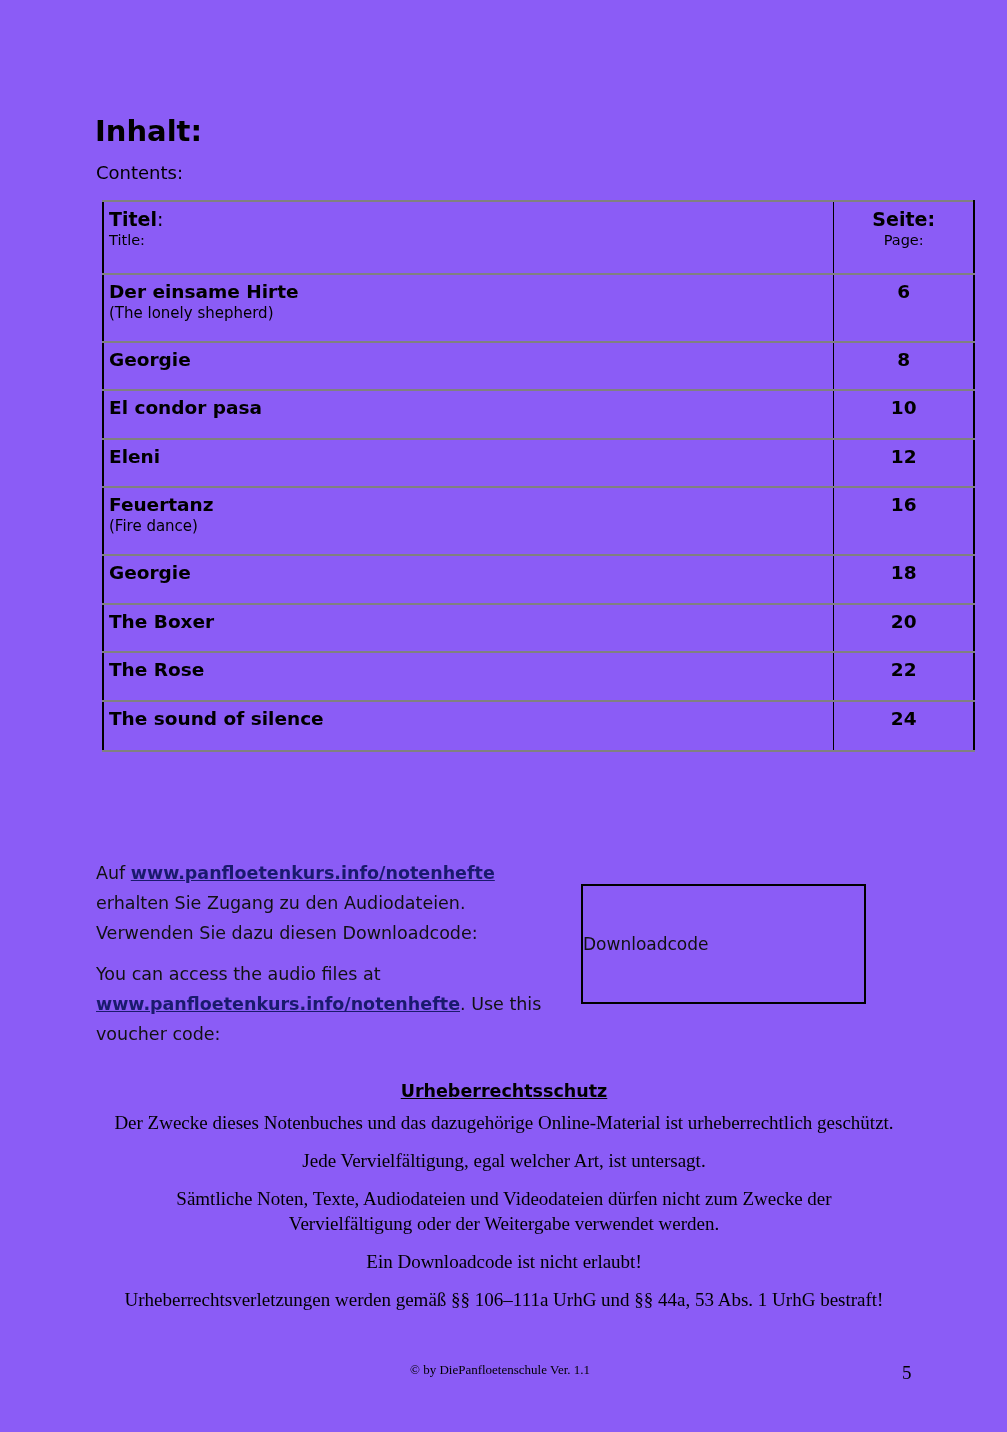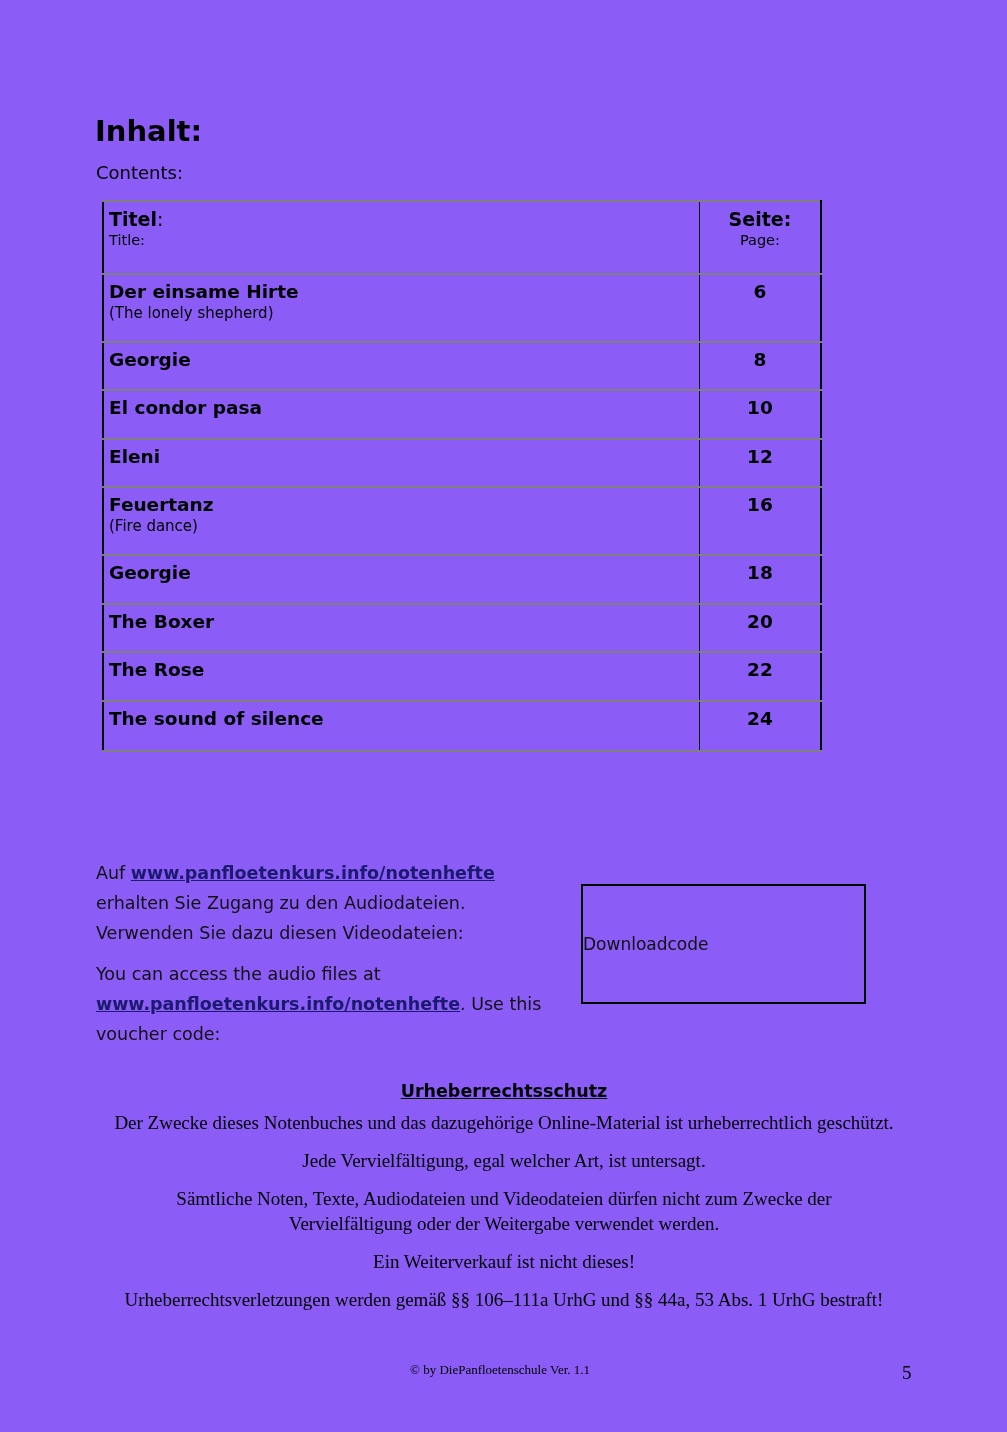--- a/index.html
+++ b/index.html
@@ -2,21 +2,21 @@
 <html><head>
   <meta charset="utf-8">
   <style>
     html, body { margin: 0; padding: 0; background: #ffffff; }
     body { width: 1007px; height: 1432px; position: relative; overflow: hidden; color: #000; }
     .page { position: absolute; left: 0; top: 0; width: 1007px; height: 1432px; background: #8b5cf6; }
 
     .h-title { position: absolute; left: 95px; top: 114px; font-family: "DejaVu Sans", sans-serif; font-weight: bold; font-size: 29px; letter-spacing: 0px; margin: 0; }
     .h-sub { position: absolute; left: 96px; top: 162px; font-family: "DejaVu Sans", sans-serif; font-size: 18px; margin: 0; }
 
-    table.toc { position: absolute; left: 102px; top: 200px; width: 720px; border-collapse: collapse; font-family: "DejaVu Sans", sans-serif; }
+    table.toc { position: absolute; left: 102px; top: 200px; width: 873px; border-collapse: collapse; font-family: "DejaVu Sans", sans-serif; }
     table.toc td { padding: 6px 5px 0 5px; vertical-align: top; border-top: 2px solid #808080; border-bottom: 2px solid #808080; }
     table.toc td.c-title { border-left: 2px solid #000; border-right: 1.5px solid #000; width: 664px; }
     table.toc td.c-page { border-right: 2px solid #000; text-align: center; width: 118px; }
     table.toc tr.head td { border-top: 2px solid #808080; }
     .t-main { font-weight: bold; font-size: 18.5px; line-height: 22px; display: block; }
     .t-main .colon { font-weight: normal; }
     .t-sub { font-size: 15px; line-height: 20px; display: block; }
     .p-main { font-weight: bold; font-size: 18.5px; line-height: 22px; display: block; }
     .p-sub { font-size: 14.5px; line-height: 20px; display: block; }
 
@@ -124,33 +124,33 @@
             <span class="t-main">The sound of silence</span>
           </td>
       <td class="c-page">
             <span class="p-main">24</span>
           </td>
     </tr>
   </tbody>
     </table>
 
   <div class="info">
-    <p><span>Auf </span><a>www.panfloetenkurs.info/notenhefte</a><span> erhalten Sie Zugang zu den Audiodateien. Verwenden Sie dazu diesen Videodateien:</span></p>
+    <p><span>Auf </span><a>www.panfloetenkurs.info/notenhefte</a><span> erhalten Sie Zugang zu den Audiodateien. Verwenden Sie dazu diesen Downloadcode:</span></p>
     <p><span>You can access the audio files at </span><a>www.panfloetenkurs.info/notenhefte</a><span>. Use this voucher code:</span></p>
   </div>
 
   <div class="codebox">
     <span>Downloadcode</span>
   </div>
 
   <div class="copy">
     <h3>Urheberrechtsschutz</h3>
     <p>Der Zwecke dieses Notenbuches und das dazugehörige Online-Material ist urheberrechtlich geschützt.</p>
     <p>Jede Vervielfältigung, egal welcher Art, ist untersagt.</p>
     <p style="padding:0 50px;">Sämtliche Noten, Texte, Audiodateien und Videodateien dürfen nicht zum Zwecke der Vervielfältigung oder der Weitergabe verwendet werden.</p>
-    <p>Ein Weiterverkauf ist nicht dieses!</p>
+    <p>Ein Downloadcode ist nicht erlaubt!</p>
     <p>Urheberrechtsverletzungen werden gemäß §§ 106–111a UrhG und §§ 44a, 53 Abs. 1 UrhG bestraft!</p>
   </div>
 
   <div class="footer">© by DiePanfloetenschule Ver. 1.1</div>
   <div class="pagenum">5</div>
 
 </div>
 
 </body></html>

